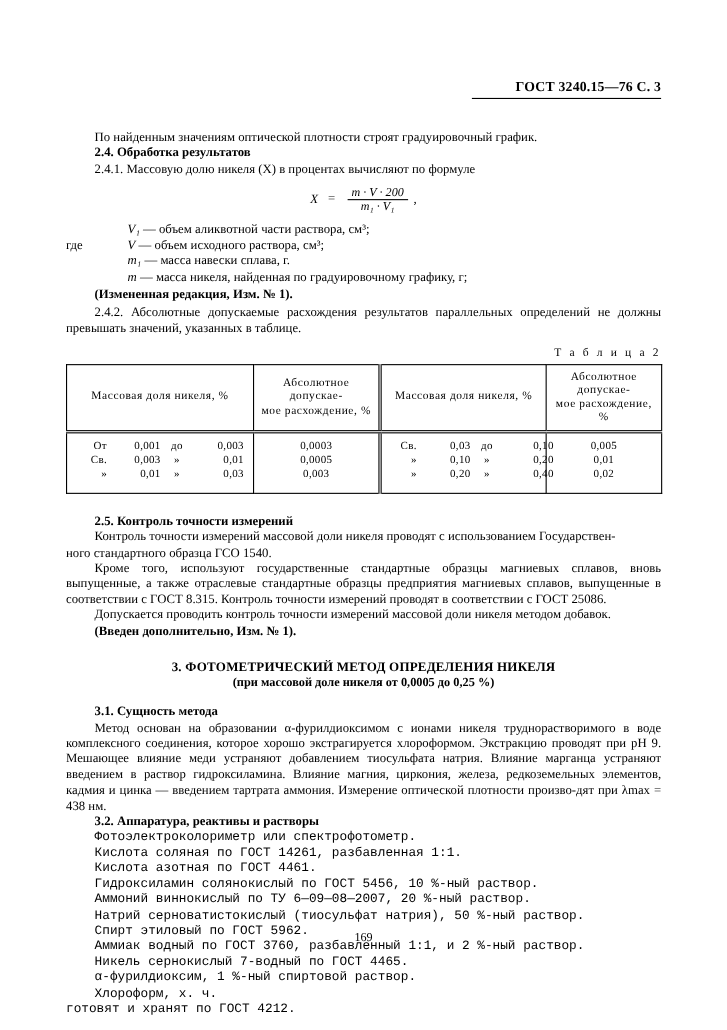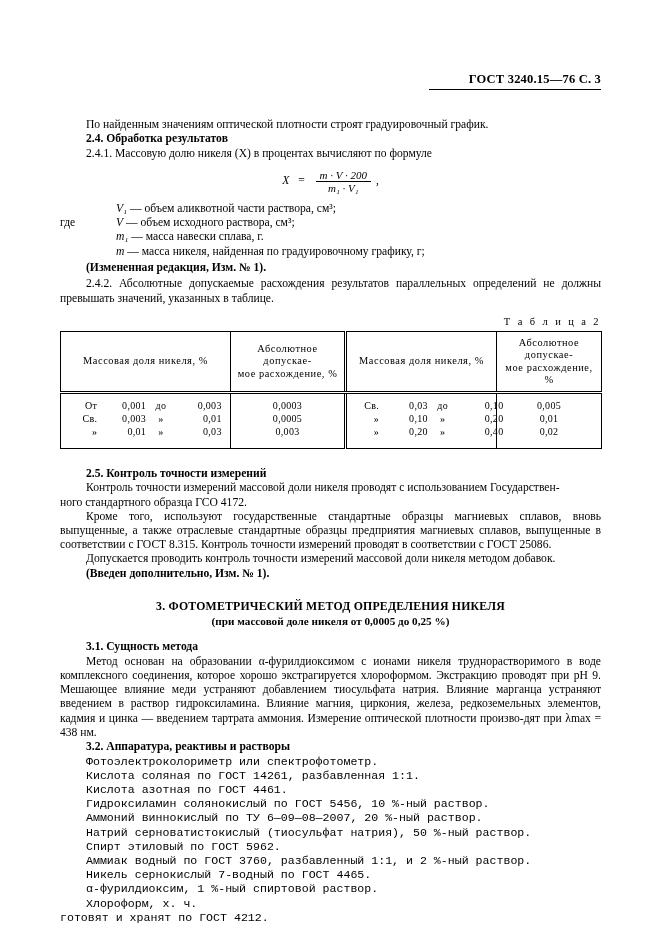--- a/index.html
+++ b/index.html
@@ -329,21 +329,21 @@
             </div>
           </td>
         </tr>
       </tbody>
     </table>
 
     <div class="gap10"></div>
 
     <p class="sect">2.5. Контроль точности измерений</p>
     <p class="ind"><span>Контроль точности измерений массовой доли никеля проводят  с использованием  Государствен-</span></p>
-    <p class="noind">ного  стандартного  образца ГСО 4172.</p>
+    <p class="noind">ного  стандартного  образца ГСО 1540.</p>
     <p class="ind">Кроме того, используют государственные стандартные образцы магниевых сплавов, вновь выпущенные, а также отраслевые стандартные образцы предприятия магниевых сплавов, выпущенные в соответствии с ГОСТ 8.315. Контроль точности измерений проводят в соответствии с ГОСТ 25086.</p>
     <p class="ind">Допускается проводить контроль точности измерений массовой доли никеля методом добавок.</p>
     <p class="sect">(Введен дополнительно, Изм. № 1).</p>
 
     <div class="gap10"></div>
 
     <div class="center-title">3. ФОТОМЕТРИЧЕСКИЙ МЕТОД ОПРЕДЕЛЕНИЯ НИКЕЛЯ</div>
     <div class="center-sub">(при массовой доле никеля от 0,0005 до 0,25 %)</div>
 
     <div class="gap6"></div>
@@ -363,14 +363,17 @@
       <p class="reagent">Спирт этиловый по ГОСТ 5962.</p>
       <p class="reagent">Аммиак водный по ГОСТ 3760, разбавленный 1:1, и 2 %-ный раствор.</p>
       <p class="reagent">Никель сернокислый 7-водный по ГОСТ 4465.</p>
       <p class="reagent">α-фурилдиоксим, 1 %-ный спиртовой раствор.</p>
       <p class="reagent">Хлороформ, х. ч.</p>
       <p class="reagent" style="text-indent:0;">готовят и хранят по ГОСТ 4212.</p>
     </div>
 
   </div>
 
+  <div class="footer">
+    <span>169</span>
+  </div>
 
 </div>
 
 </body></html>

